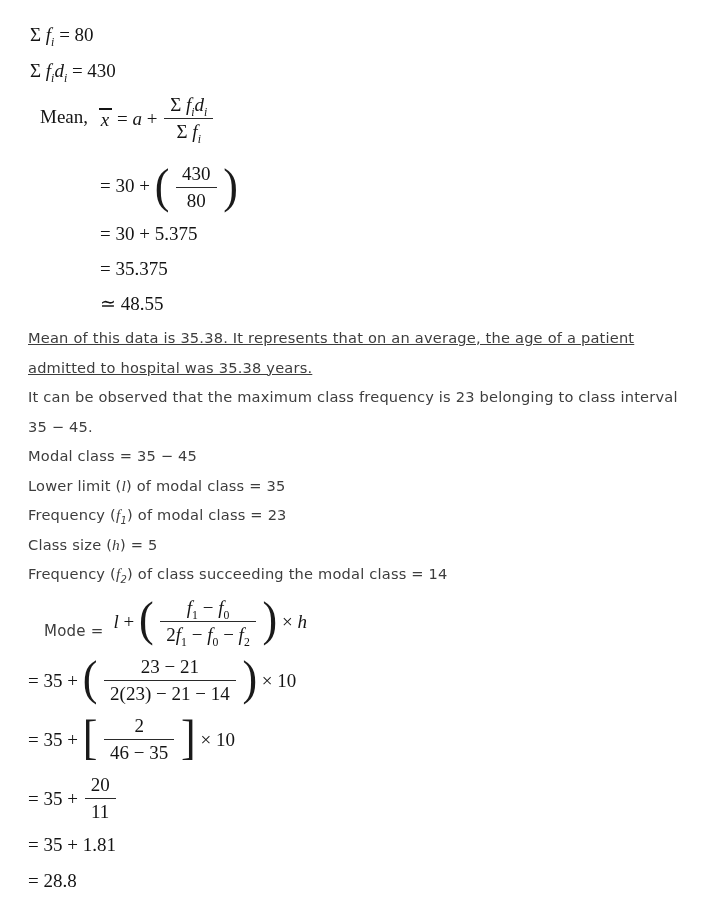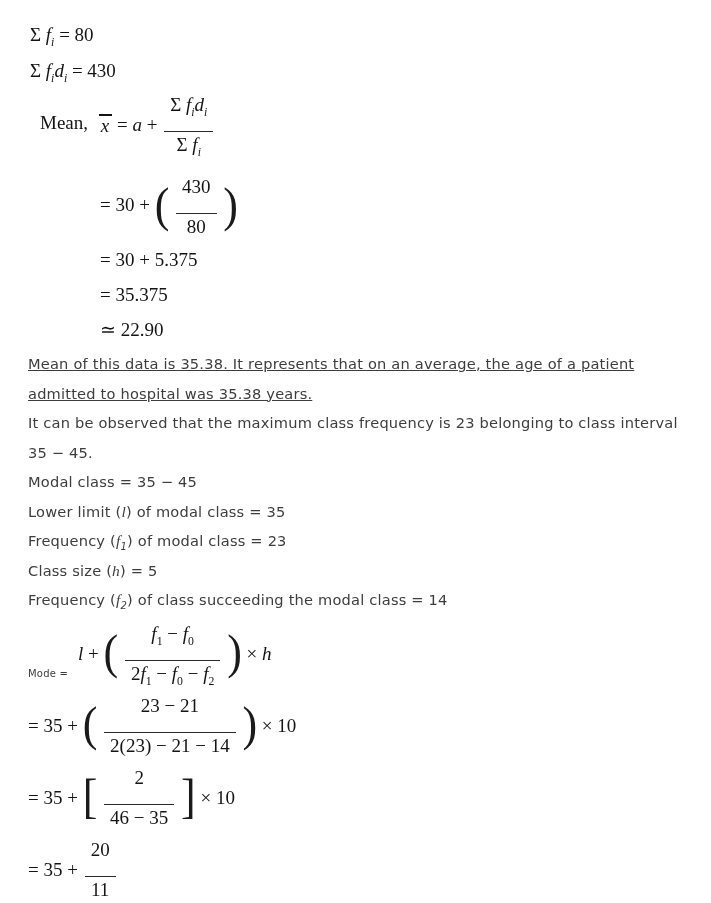--- a/index.html
+++ b/index.html
@@ -9,21 +9,21 @@
   }
   .page { padding:22px 26px 0 28px; }
 
   
   .math { font-family:"Liberation Serif", serif; color:#141414; font-size:19px; }
   .m-line { white-space:nowrap; }
   .m-line i { font-style:italic; }
   sub { font-size:0.62em; line-height:0; }
 
   .frac { display:inline-block; vertical-align:middle; text-align:center; margin:0 2px; }
-  .frac .num { display:block; padding:0 6px 15px; border-bottom:1.5px solid #2a2a2a; }
+  .frac .num { display:block; padding:0 6px 2px; border-bottom:1.5px solid #2a2a2a; }
   .frac .den { display:block; padding:2px 6px 0; }
 
   .big {
     display:inline-block; vertical-align:middle;
     font-family:"Liberation Serif", serif; font-size:44px; font-weight:300;
     transform:scaleY(1.12); line-height:1; position:relative; top:-2px;
     color:#1a1a1a;
   }
 
   .xbar { display:inline-block; border-top:2px solid #141414; padding:0 3px 0 2px; line-height:1.05; }
@@ -38,21 +38,21 @@
   .m-frac-step { margin-top:20px; margin-bottom:4px; }
 
   
   .body-text { font-size:14.6px; line-height:29.5px; letter-spacing:0.2px; margin:0; max-width:668px; }
   .para { margin-top:6px;text-decoration:underline; }
   .ivar { font-style:italic; font-family:"Liberation Serif", serif; font-size:15.5px; }
   .stat-line sub { font-style:italic; font-size:10px; }
 
   
   .mode-row { display:flex; align-items:flex-end; margin-top:8px; }
-  .mode-label { font-size:10px; letter-spacing:0.2px; padding-bottom:6px; margin-right:10px; }
+  .mode-label { font-size:15px; letter-spacing:0.2px; padding-bottom:6px; margin-right:10px;margin-left:16px; }
   .mode-formula > * { vertical-align:middle; }
   .mode-step { margin-top:10px; }
   .mode-step > * { vertical-align:middle; }
   .mode-plain { margin-top:8px; line-height:28px; }
 </style>
 </head>
 <body>
 
 <div class="page">
 
@@ -84,21 +84,21 @@
       <span class="big">)</span>
     </div>
 
     <div class="m-line m-step-indent m-step">
       <span>= 30 + 5.375</span>
     </div>
     <div class="m-line m-step-indent m-step">
       <span>= 35.375</span>
     </div>
     <div class="m-line m-step-indent m-step">
-      <span>≃ 22.90</span>
+      <span>≃ 48.55</span>
     </div>
   </div>
 
   <p class="body-text para">Mean of this data is 35.38. It represents that on an average, the age of a patient admitted to hospital was 35.38 years.</p>
   <p class="body-text">It can be observed that the maximum class frequency is 23 belonging to class interval 35 − 45.</p>
 
   <div>
     <p class="body-text stat-line"><span>Modal class = 35 − 45</span><span class="ivar"></span><sub></sub><span></span></p>
     <p class="body-text stat-line"><span>Lower limit (</span><span class="ivar">l</span><sub></sub><span>) of modal class = 35</span></p>
     <p class="body-text stat-line"><span>Frequency (</span><span class="ivar">f</span><sub>1</sub><span>) of modal class = 23</span></p>

